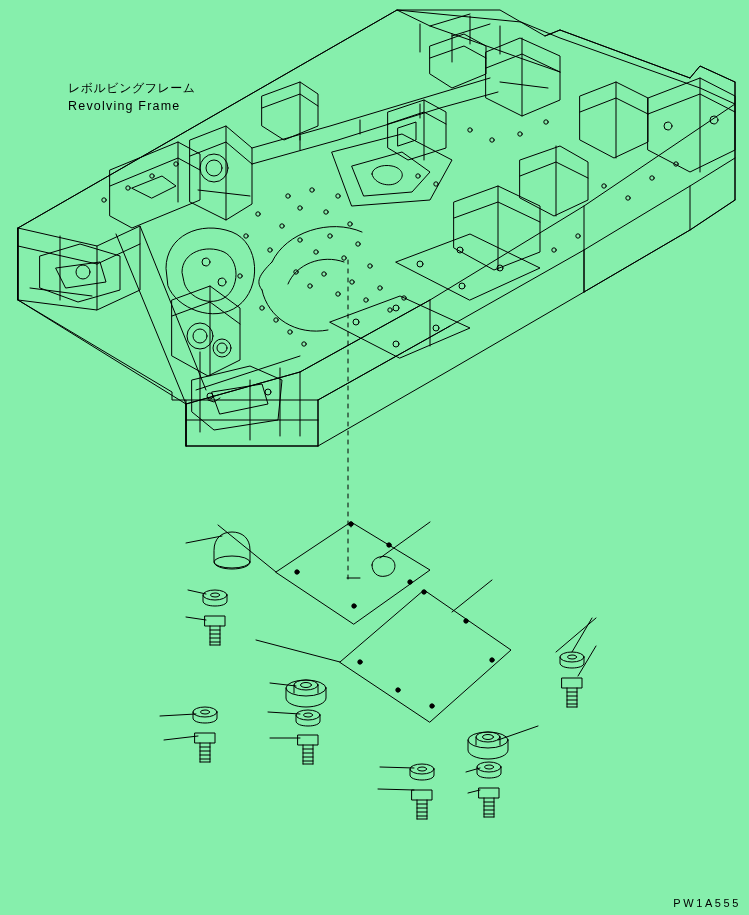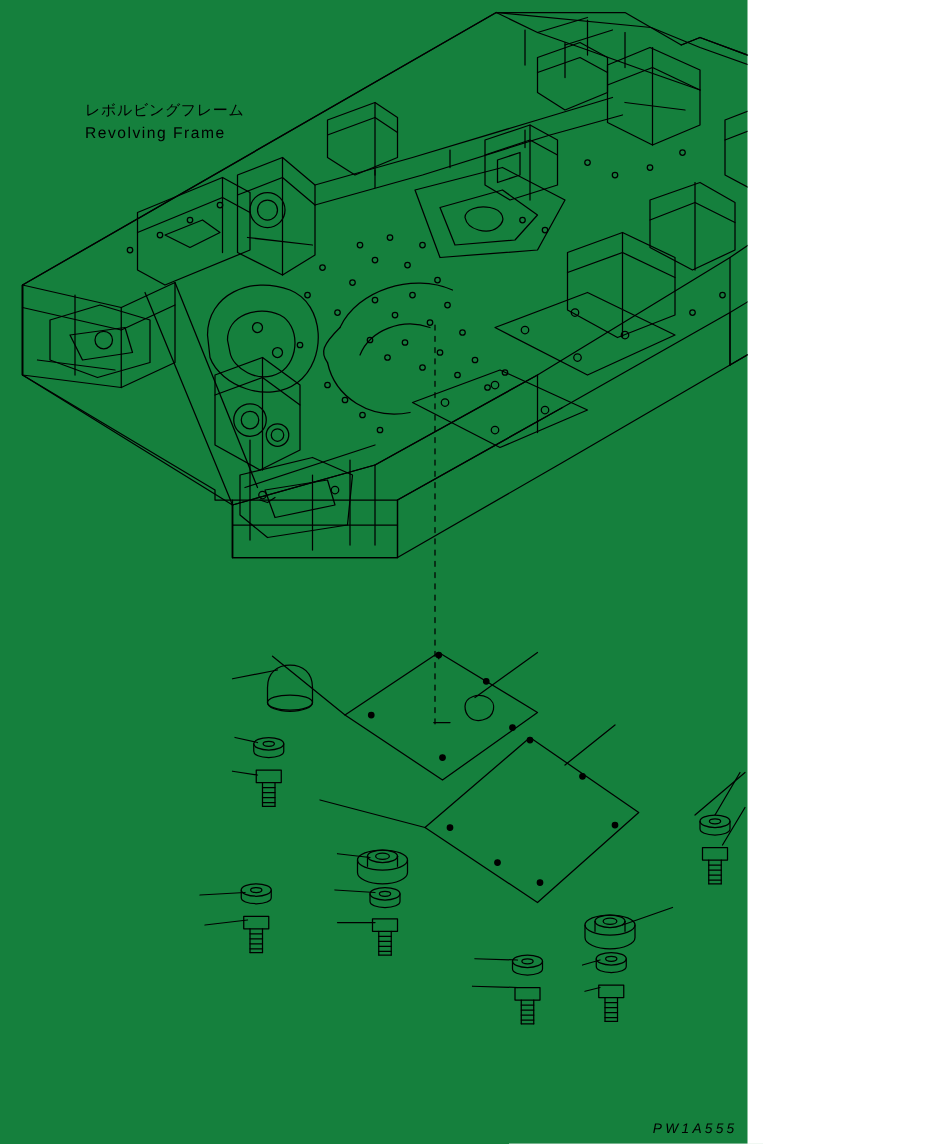--- a/index.html
+++ b/index.html
@@ -2,23 +2,23 @@
 <html><head>
 <meta charset="utf-8">
 <style>
   html, body {
     margin: 0;
     padding: 0;
     background: #ffffff;
   }
   #page {
     position: relative;
-    width: 598px;
+    width: 749px;
     height: 915px;
-    background: #15803d;
+    background: #86efac;
     overflow: hidden;
     font-family: "Liberation Sans", sans-serif;
   }
   #diagram-svg {
     position: absolute;
     left: 0;
     top: 0;
     width: 749px;
     height: 915px;
   }
@@ -45,21 +45,20 @@
     letter-spacing: 1.2px;
     margin-top: 3px;
   }
   #drawing-code {
     position: absolute;
     right: 8px;
     bottom: 6px;
     font-size: 11px;
     letter-spacing: 2.6px;
     color: #000000;
-    font-style: italic;
   }
 </style>
 </head>
 <body>
 
 <div id="page">
 
   <svg id="diagram-svg" viewBox="0 0 749 915">
     <g fill="none" stroke="#000000" stroke-width="1" stroke-linejoin="round" stroke-linecap="round">
 

